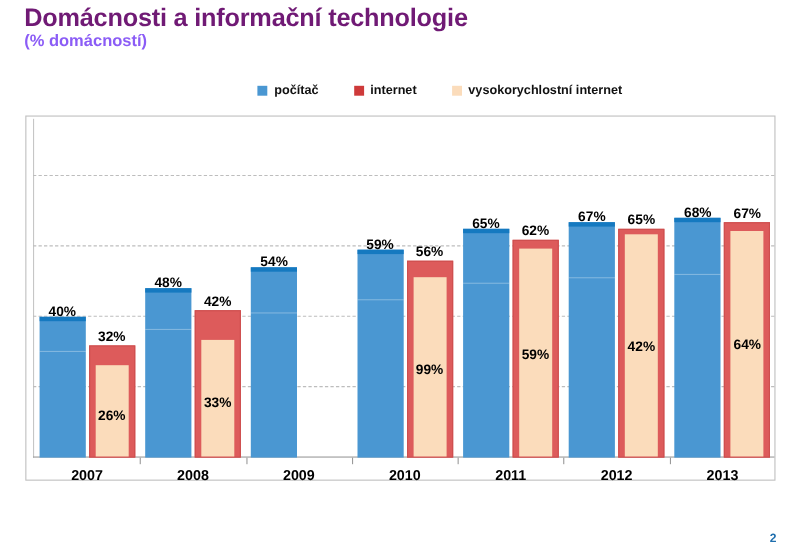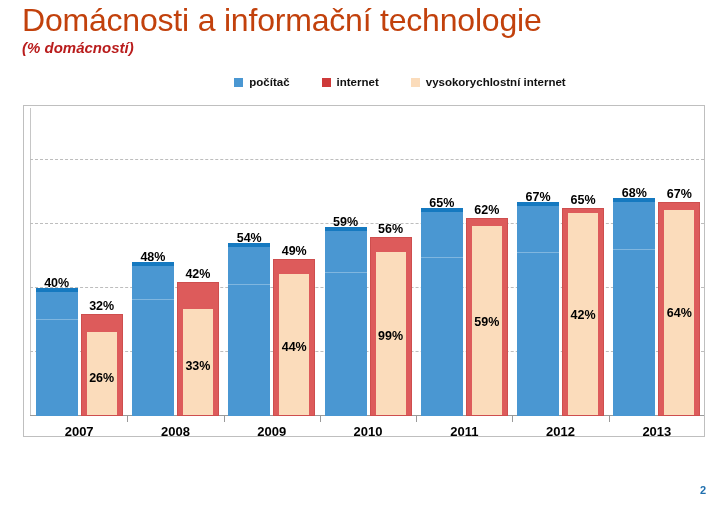--- a/index.html
+++ b/index.html
@@ -17,32 +17,31 @@
   }
 
   
   #title-block {
     position: absolute;
     left: 22px;
     top: 4px;
     width: 660px;
   }
   #page-title {
-    font-size: 32px;
-    font-weight: normal;
-    color: #c2410c;
+    font-size: 23px;
+    font-weight: bold;
+    color: #701a75;
     letter-spacing: -0.2px;
     line-height: 1.05;
     white-space: nowrap;
   }
   #page-subtitle {
     font-size: 15px;
     font-weight: bold;
-    font-style: italic;
-    color: #b91c1c;
+    color: #8b5cf6;
     margin-top: 2px;
     line-height: 1.05;
   }
 
   
   #legend {
     position: absolute;
     left: 0;
     top: 76px;
     width: 720px;
@@ -284,26 +283,20 @@
               <div class="bar-label label-inside" style="top: 49.632px;">33%</div>
             </div>
           </div>
         </div>
         <div class="year-label" style="left: 100.929px; width: 87px;">2008</div>
         <div class="tick" style="left: 96.2857px;"></div>
         <div class="group" style="left: 197.214px; width: 87px;">
           <div class="bar bar-blue" style="width: 42px; height: 172.8px;">
             <div class="bar-label label-top label-inside">54%</div>
           </div>
-          <div class="bar bar-red" style="left: 45px; width: 42px; height: 156.8px;">
-            <div class="bar-label label-top label-inside">49%</div>
-            <div class="bar-peach" style="left: 5px; right: 5px; height: 140.8px;">
-              <div class="bar-label label-inside" style="top: 66.176px;">44%</div>
-            </div>
-          </div>
         </div>
         <div class="year-label" style="left: 197.214px; width: 87px;">2009</div>
         <div class="tick" style="left: 192.571px;"></div>
         <div class="group" style="left: 293.5px; width: 87px;">
           <div class="bar bar-blue" style="width: 42px; height: 188.8px;">
             <div class="bar-label label-top label-inside">59%</div>
           </div>
           <div class="bar bar-red" style="left: 45px; width: 42px; height: 179.2px;">
             <div class="bar-label label-top label-inside">56%</div>
             <div class="bar-peach" style="left: 5px; right: 5px; height: 163.2px;">

